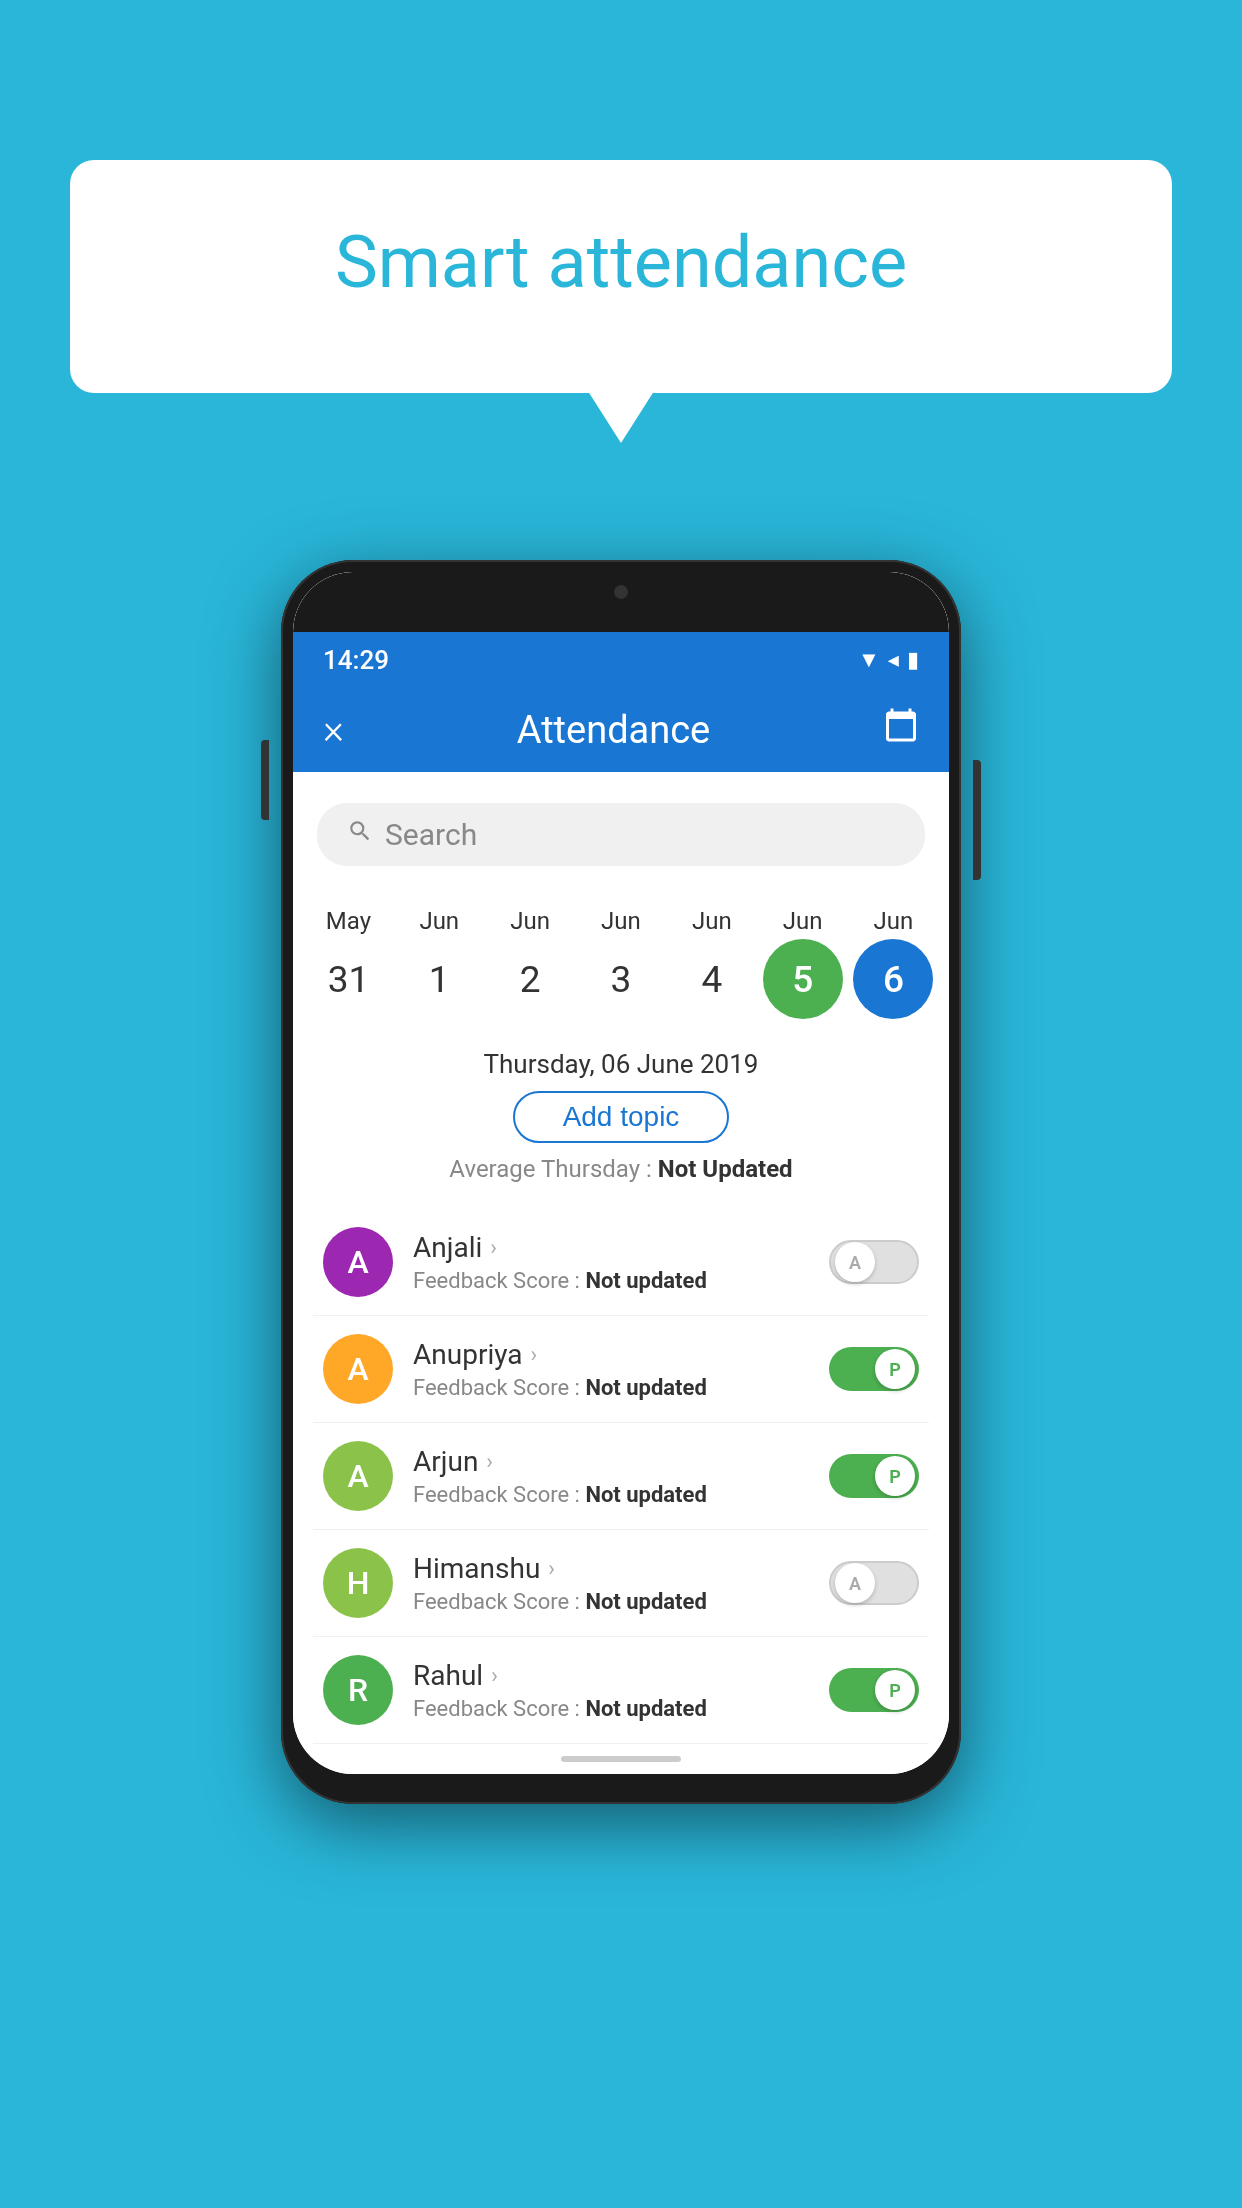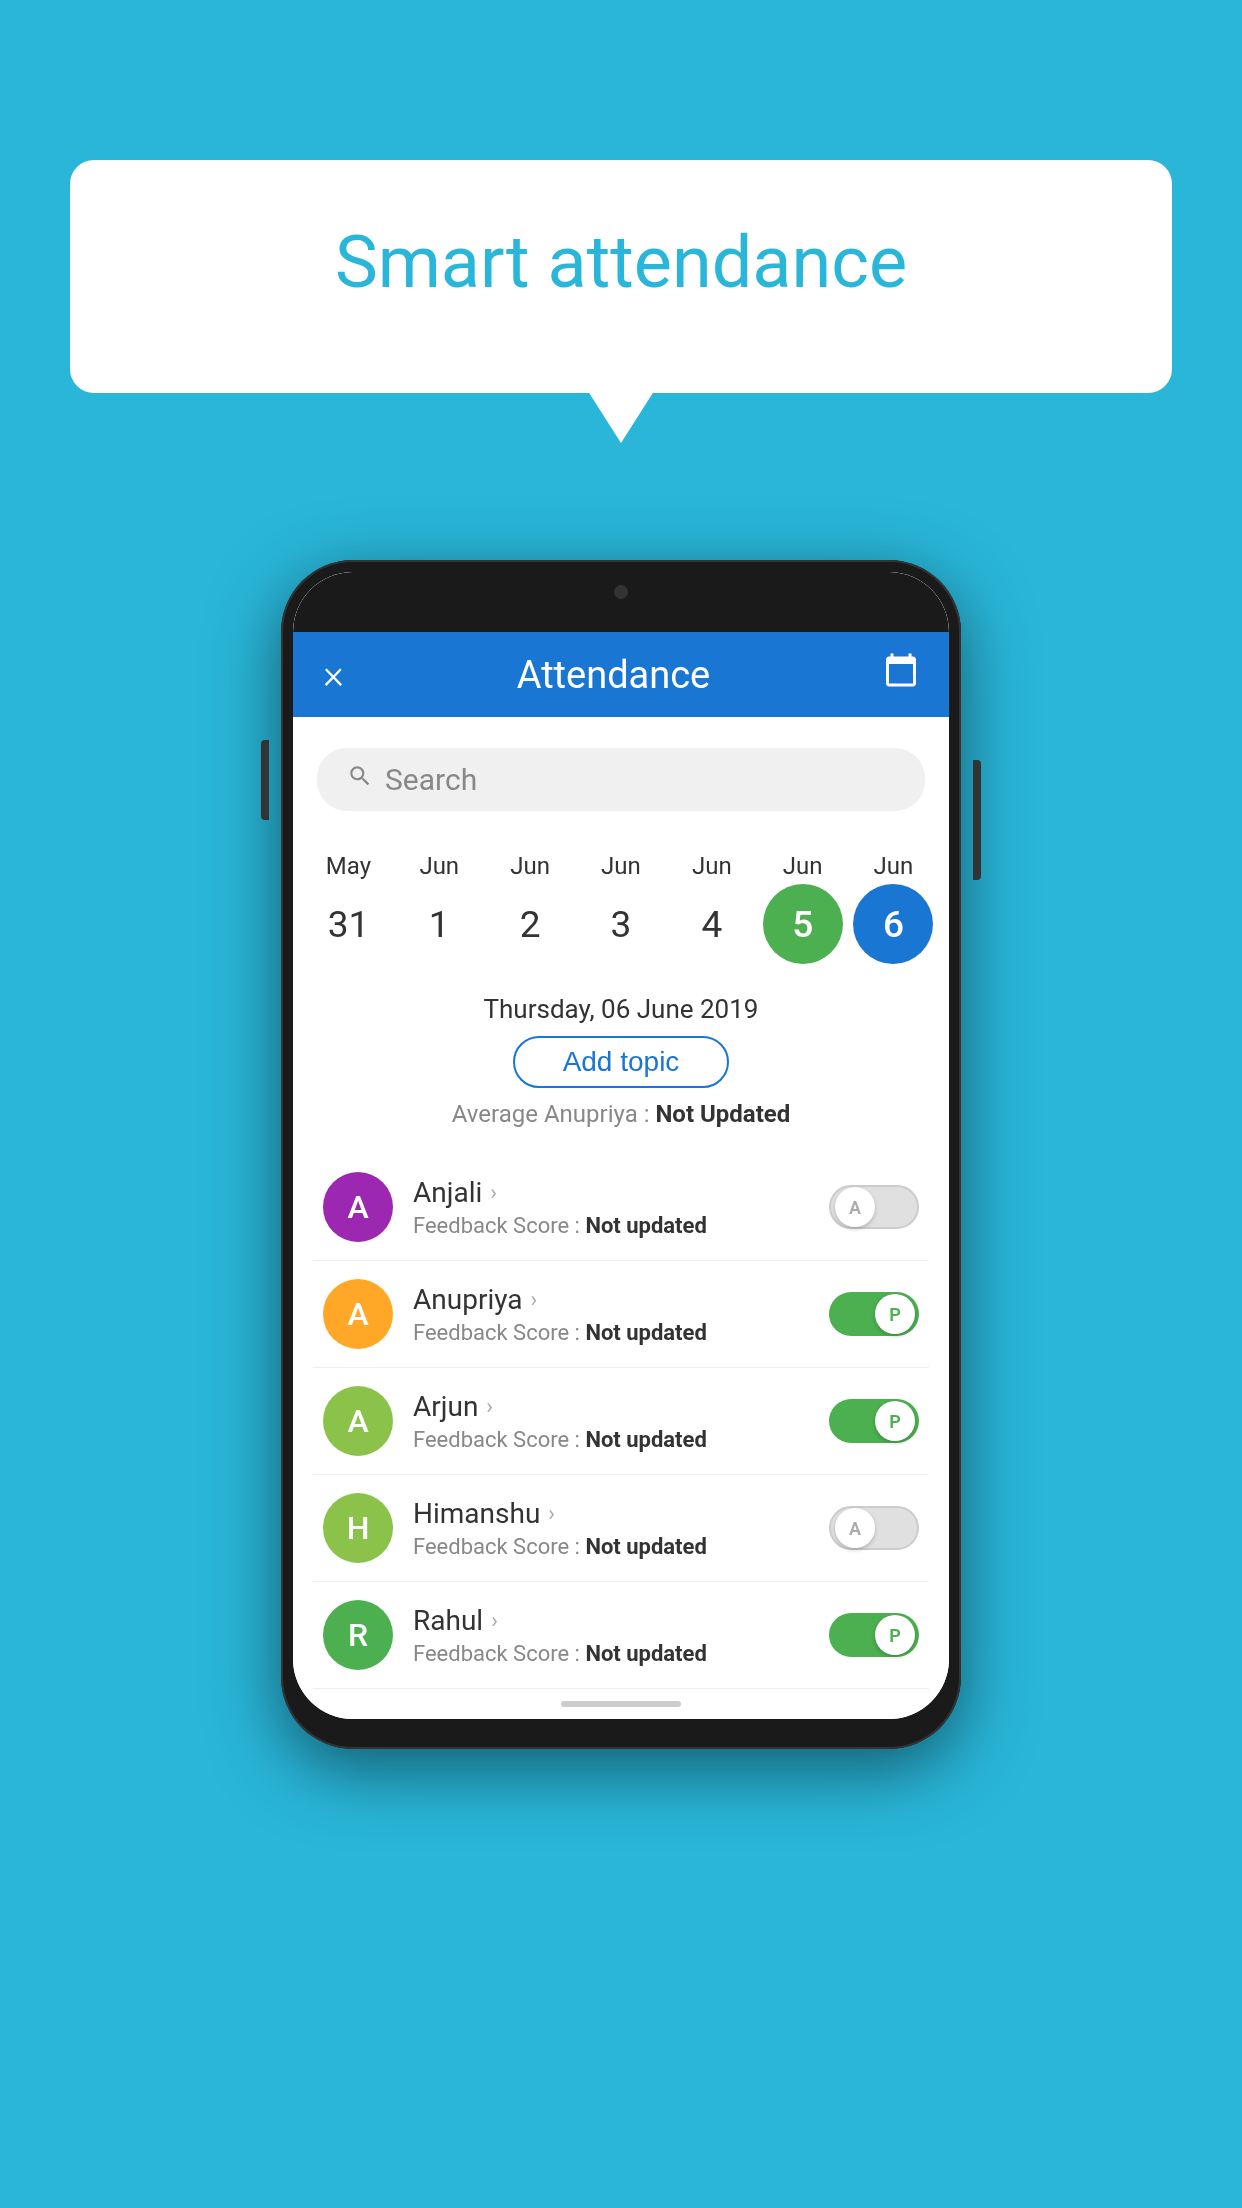--- a/index.html
+++ b/index.html
@@ -450,20 +450,29 @@
   <div class="phone-inner">
 
     <div class="top-bar-black">
       <div class="phone-notch">
         <div style="display:flex;align-items:center;justify-content:center;height:100%;">
           <div class="camera-dot"></div>
         </div>
       </div>
     </div>
 
+    <div class="status-bar">
+      <div class="notch-overlay"></div>
+      <span class="status-time">14:29</span>
+      <div class="status-icons">
+        <span class="status-icon">▼</span>
+        <span class="status-icon">◂</span>
+        <span class="status-icon">▮</span>
+      </div>
+    </div>
 
     <div class="app-toolbar">
       <span class="toolbar-close">×</span>
       <span class="toolbar-title">Attendance</span>
       <span class="toolbar-calendar">
         <svg width="36" height="36" viewBox="0 0 24 24" fill="white">
           <path d="M20 3h-1V1h-2v2H7V1H5v2H4c-1.1 0-2 .9-2 2v16c0 1.1.9 2 2 2h16c1.1 0 2-.9 2-2V5c0-1.1-.9-2-2-2zm0 18H4V8h16v13z"></path>
         </svg>
       </span>
     </div>
@@ -509,21 +518,21 @@
           <div class="date-item">
             <div class="date-month">Jun</div>
             <div class="date-num selected">6</div>
           </div>
         </div>
 
       <div class="selected-date-info">
         <div class="selected-date-text">Thursday, 06 June 2019</div>
         <button class="add-topic-btn">Add topic</button>
         <div class="average-feedback">
-          <span>Average Anupriya : </span><strong>Not Updated</strong>
+          <span>Average Thursday : </span><strong>Not Updated</strong>
         </div>
       </div>
 
       <div class="student-list" id="student-list">
           <div class="student-item">
             <div class="student-avatar" style="background: rgb(156, 39, 176);">A</div>
             <div class="student-info">
               <div class="student-name">Anjali <span class="chevron">›</span></div>
               <div class="feedback-score">Feedback Score : <strong>Not updated</strong></div>
             </div>

